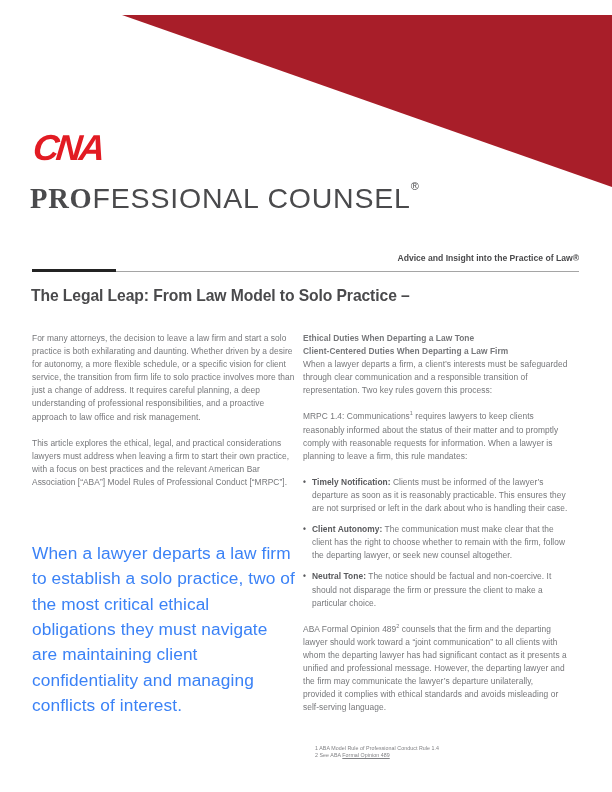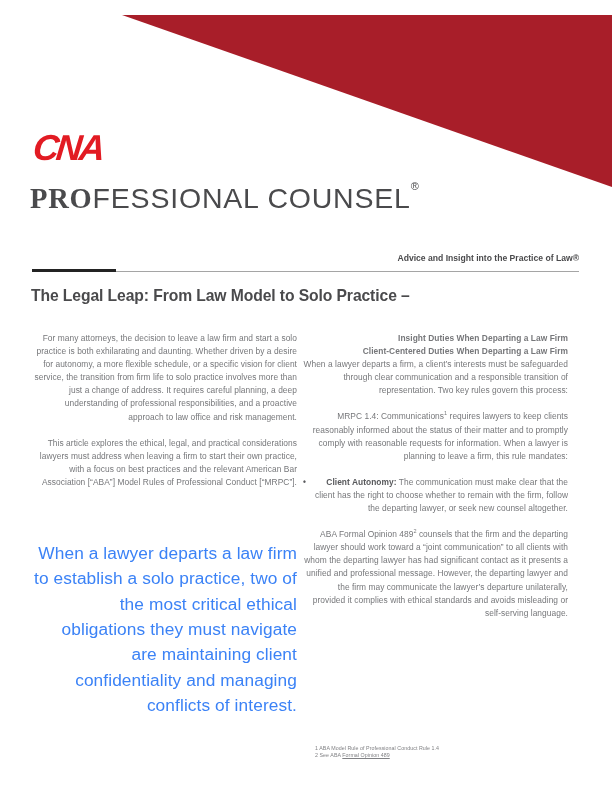--- a/index.html
+++ b/index.html
@@ -28,21 +28,21 @@
     position:absolute; right:33px; top:253px;
     font-size:8.6px; font-weight:bold; color:#4A4A4C;
   }
   .rule-thin { position:absolute; left:32px; top:271px; width:547px; height:1px; background:#A5A5A5; }
   .rule-thick { position:absolute; left:32px; top:269px; width:84px; height:3px; background:#232323; }
   .title {
     position:absolute; left:31px; top:286px;
     font-size:15.7px; line-height:19.2px; font-weight:bold; color:#4A4A4C;
     letter-spacing:-0.1px;
   }
-  .columns { position:absolute; left:32px; top:332px; width:548px; display:flex; gap:6px;text-align:right; }
+  .columns { position:absolute; left:32px; top:332px; width:548px; display:flex; gap:6px; }
   .col { width:265px; }
   .body-text, .col p { font-size:8.4px; line-height:13.1px; color:#76777A; letter-spacing:0.05px; }
   .col p { margin:0 0 13px 0; }
   .pullquote {
     margin-top:52px; font-size:17.3px; line-height:25.3px;
     color:#3b82f6; letter-spacing:0.1px;
   }
   .red-head { color:#E8232B; font-weight:bold; margin:0 0 0 0 !important; }
   .sub-head { color:#58595C; font-weight:bold; margin:0 0 0 0 !important; }
   .bullets { list-style:none; margin:0 0 13px 0; padding:0; }
@@ -86,27 +86,29 @@
 
   <div class="columns">
 
     <div class="col">
       <p>For many attorneys, the decision to leave a law firm and start a solo practice is both exhilarating and daunting. Whether driven by a desire for autonomy, a more flexible schedule, or a specific vision for client service, the transition from firm life to solo practice involves more than just a change of address. It requires careful planning, a deep understanding of professional responsibilities, and a proactive approach to law office and risk management.</p>
       <p>This article explores the ethical, legal, and practical considerations lawyers must address when leaving a firm to start their own practice, with a focus on best practices and the relevant American Bar Association [“ABA”] Model Rules of Professional Conduct [“MRPC”].</p>
       <div class="pullquote">When a lawyer departs a law firm to establish a solo practice, two of the most critical ethical obligations they must navigate are maintaining client confidentiality and managing conflicts of interest.</div>
     </div>
 
     <div class="col">
-      <p class="red-head">Insight Duties When Departing a Law Firm</p>
+      <p class="red-head">Ethical Duties When Departing a Law Tone</p>
       <p class="sub-head">Client-Centered Duties When Departing a Law Firm</p>
       <p>When a lawyer departs a firm, a client’s interests must be safeguarded through clear communication and a responsible transition of representation. Two key rules govern this process:</p>
       <p><span>MRPC 1.4: Communications</span><sup>1</sup><span> requires lawyers to keep clients reasonably informed about the status of their matter and to promptly comply with reasonable requests for information. When a lawyer is planning to leave a firm, this rule mandates:</span></p>
 
       <ul class="bullets">
+        <li><span class="lead">Timely Notification:</span><span> Clients must be informed of the lawyer’s departure as soon as it is reasonably practicable. This ensures they are not surprised or left in the dark about who is handling their case.</span></li>
         <li><span class="lead">Client Autonomy:</span><span> The communication must make clear that the client has the right to choose whether to remain with the firm, follow the departing lawyer, or seek new counsel altogether.</span></li>
+        <li><span class="lead">Neutral Tone:</span><span> The notice should be factual and non-coercive. It should not disparage the firm or pressure the client to make a particular choice.</span></li>
       </ul>
 
       <p><span>ABA Formal Opinion 489</span><sup>2</sup><span> counsels that the firm and the departing lawyer should work toward a “joint communication” to all clients with whom the departing lawyer has had significant contact as it presents a unified and professional message. However, the departing lawyer and the firm may communicate the lawyer’s departure unilaterally, provided it complies with ethical standards and avoids misleading or self-serving language.</span></p>
     </div>
 
   </div>
 
   <div class="footnotes">
     <div>1 ABA Model Rule of Professional Conduct Rule 1.4</div>
     <div><span>2 See ABA </span><a href="#" class="fn-link">Formal Opinion 489</a></div>

